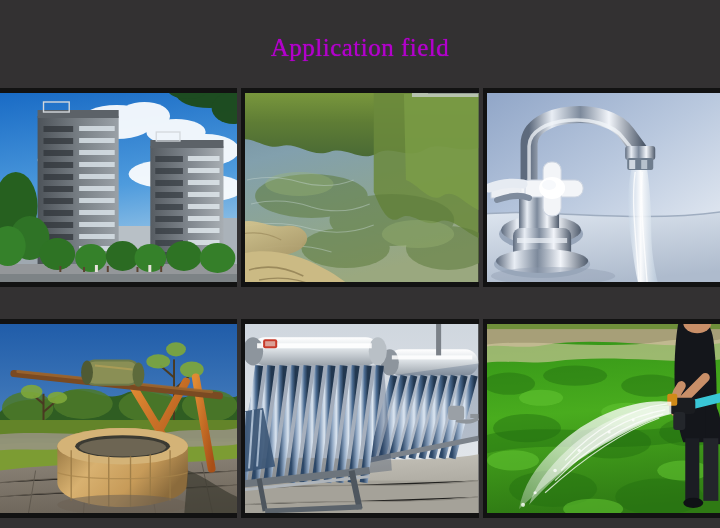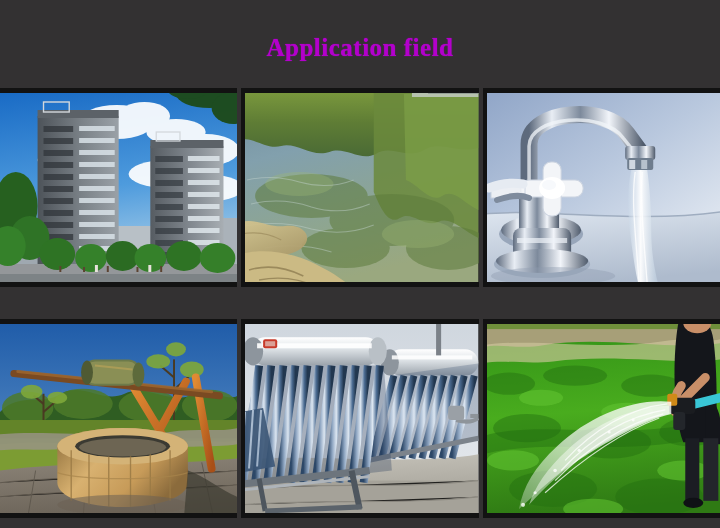--- a/index.html
+++ b/index.html
@@ -19,21 +19,21 @@
     height: 528px;
     background: #333132;
   }
   .page-title {
     position: absolute;
     left: 0;
     top: 34px;
     width: 720px;
     text-align: center;
     font-family: "Liberation Serif", serif;
-    font-weight: bold;
+    font-weight: normal;
     font-size: 25px;
     letter-spacing: 0.5px;
     color: #b300cc;
     text-shadow: 0 0 1px #b300cc;
   }
   .gallery {
     position: absolute;
     left: 0;
     top: 88px;
     width: 720px;

